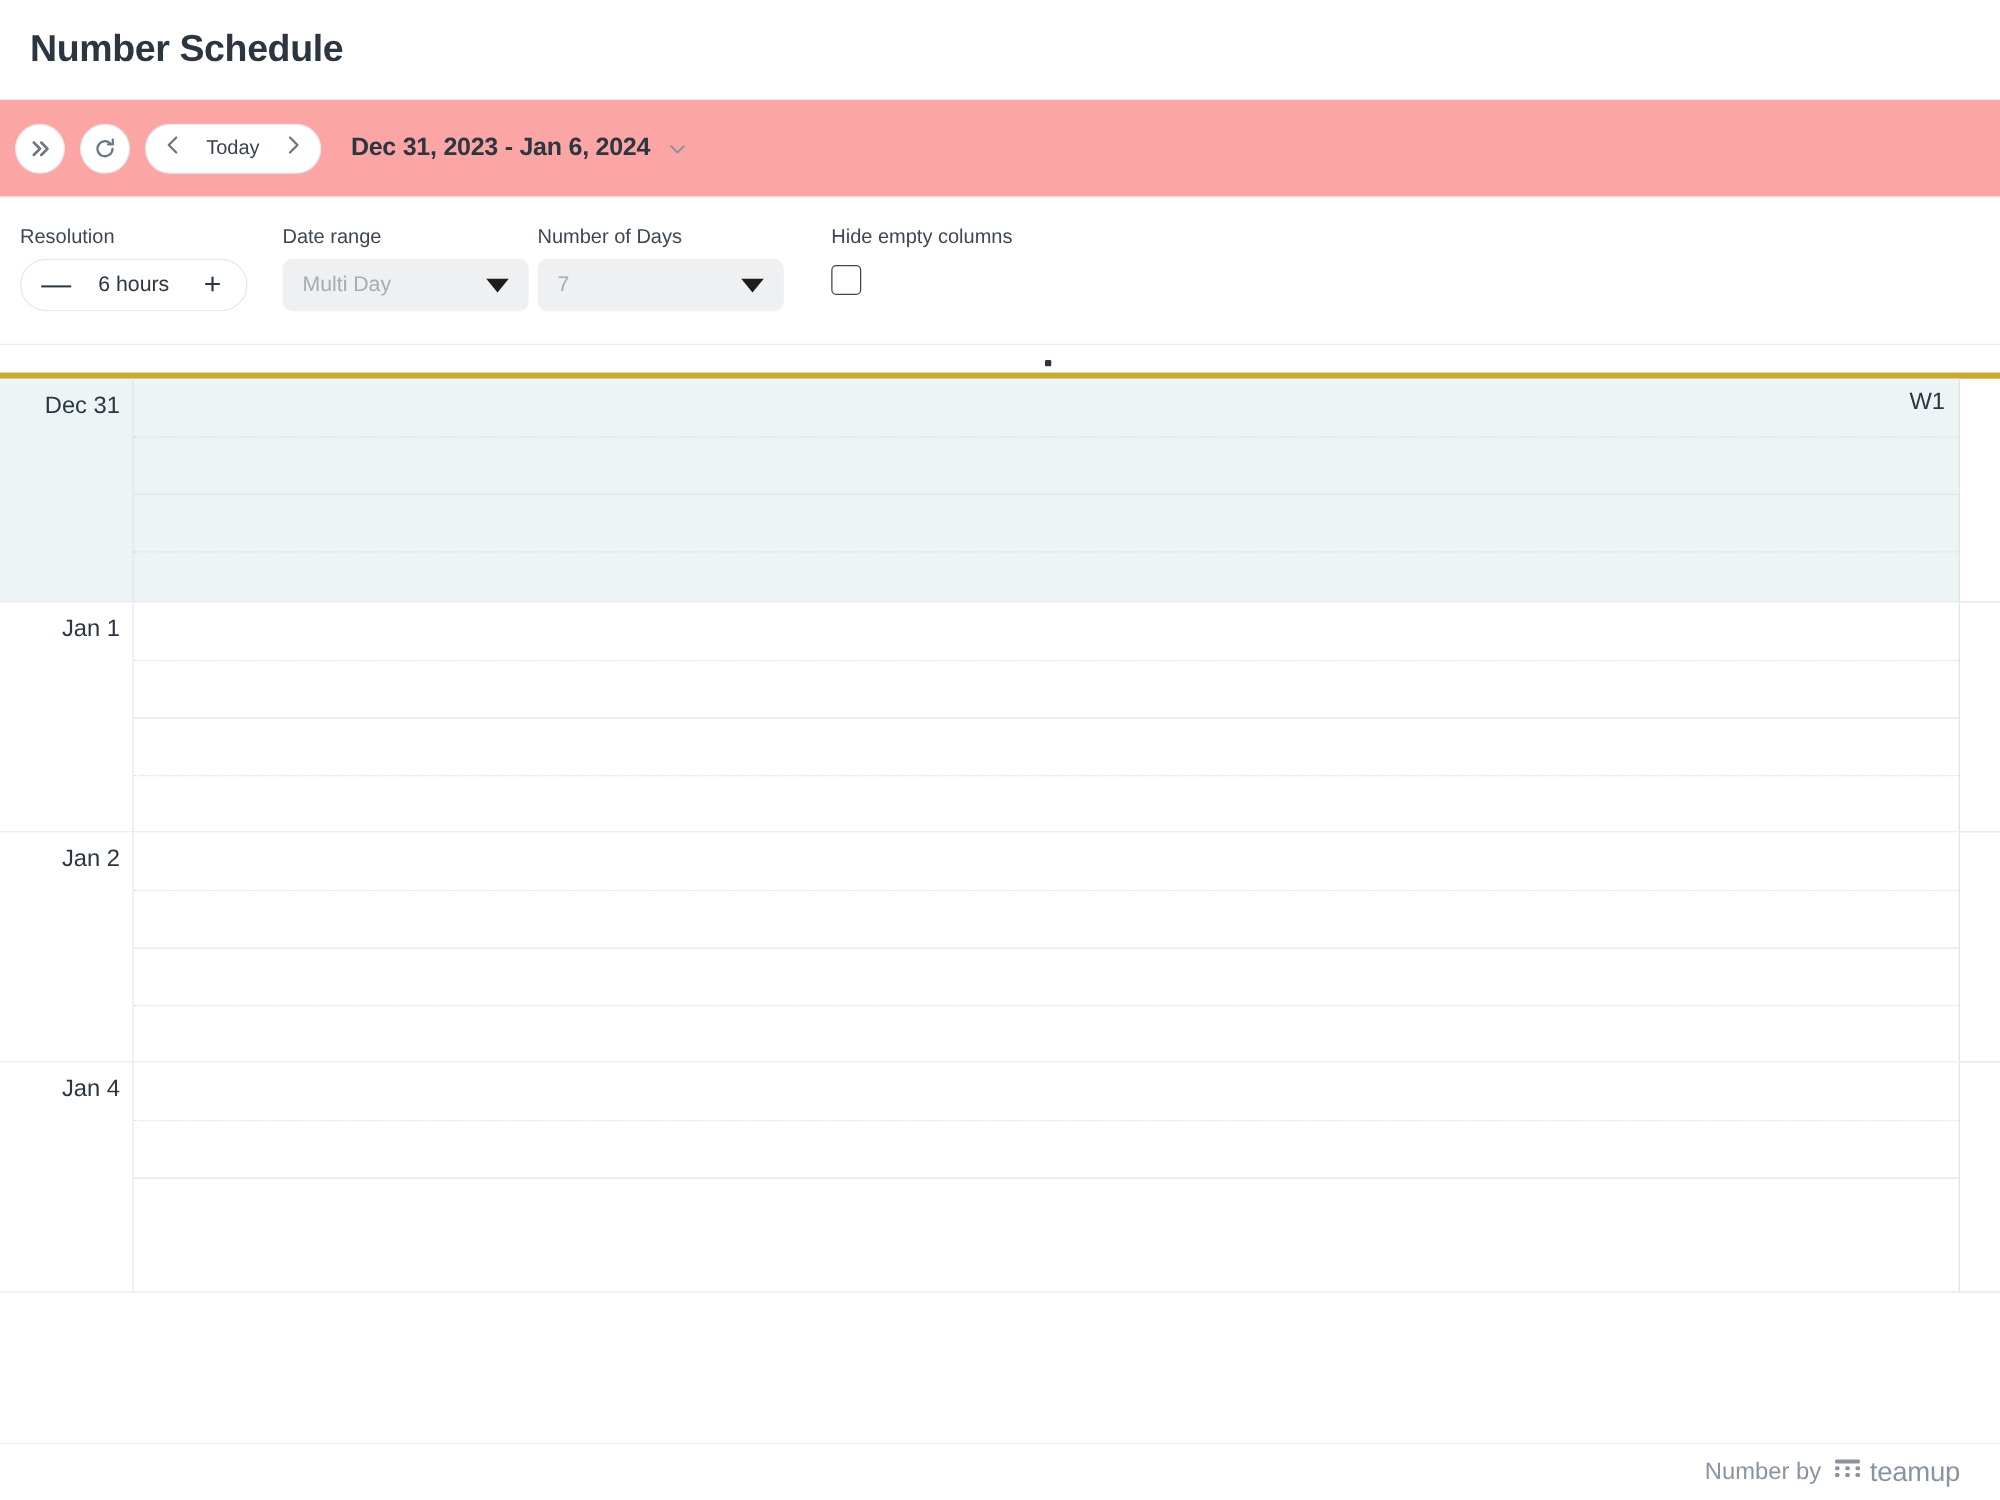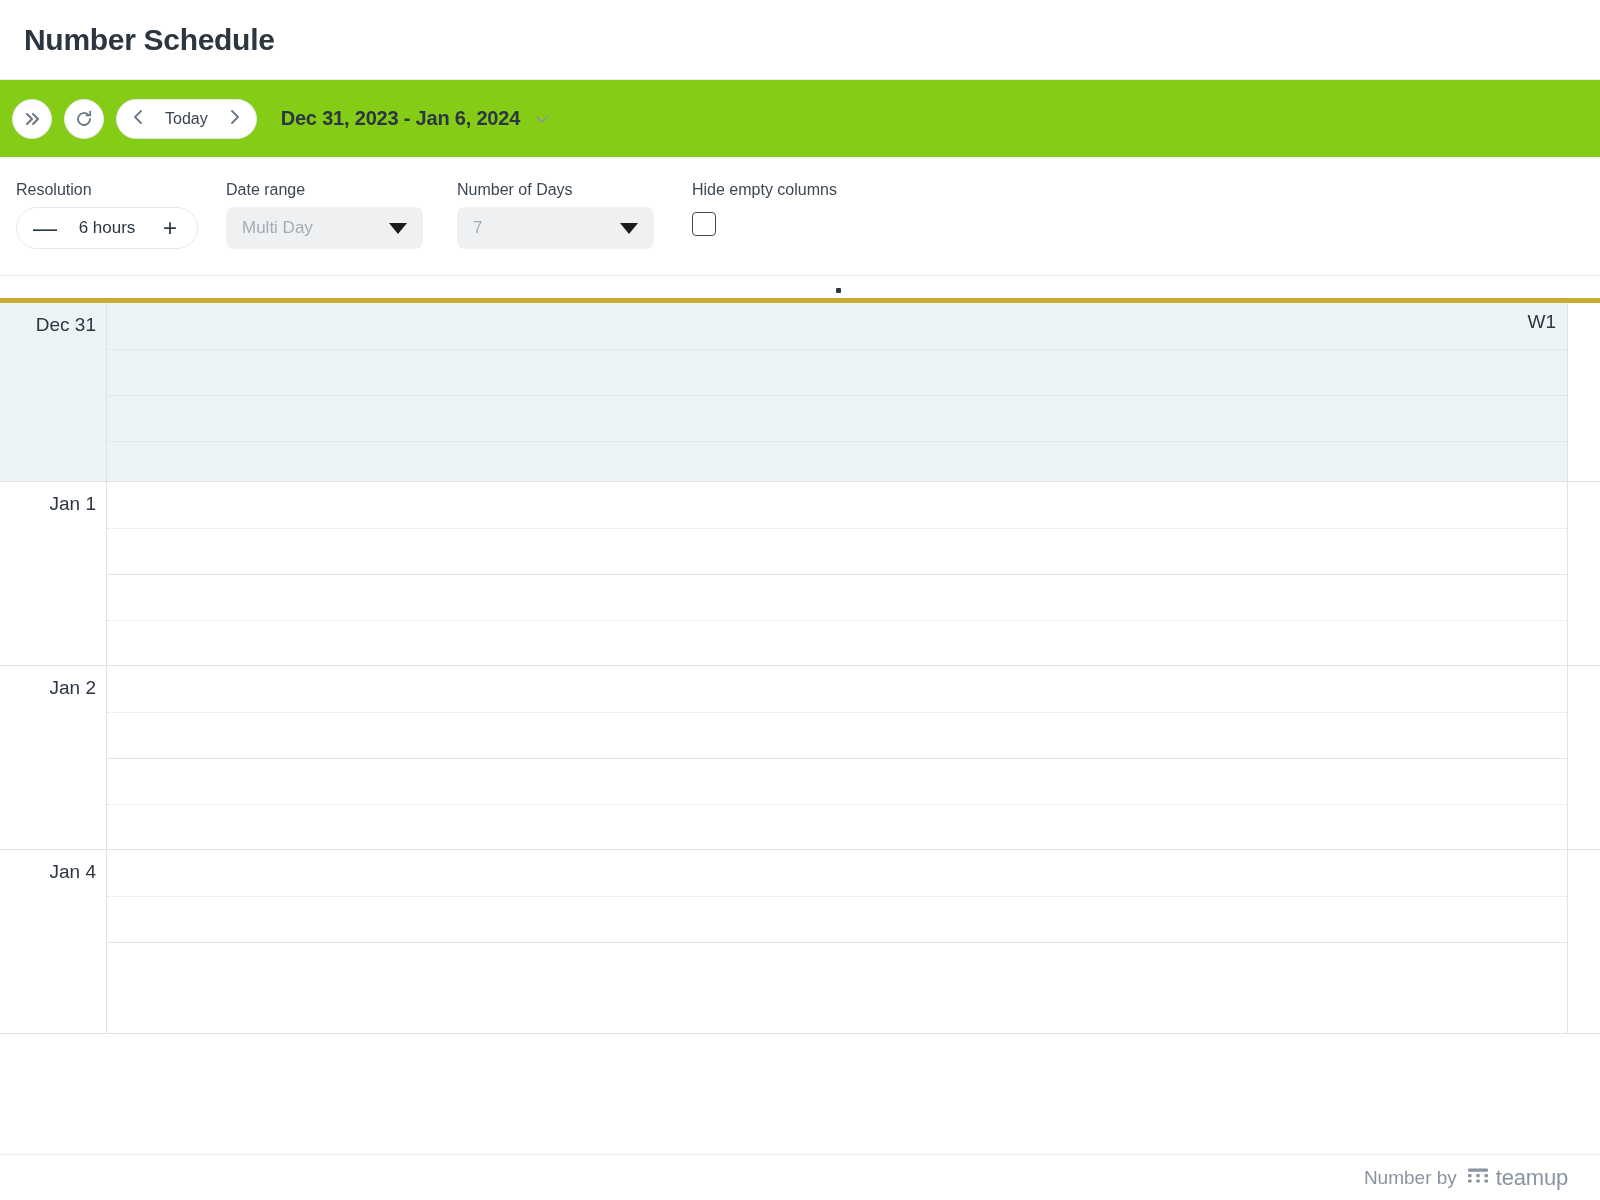--- a/index.html
+++ b/index.html
@@ -46,21 +46,21 @@
 
   
   .navbar {
     height: 78px;
     flex: 0 0 78px;
     display: flex;
     align-items: center;
     gap: 12px;
     padding: 0 12px;
     border-bottom: 1px solid #e9ebee;
-    background: #84cc16;
+    background: #fca5a5;
   }
 
   .icon-btn {
     width: 40px;
     height: 40px;
     border-radius: 50%;
     border: 1px solid #e6e8ec;
     background: #ffffff;
     display: flex;
     align-items: center;
@@ -131,21 +131,21 @@
   }
   .ctrl-label {
     font-size: 16px;
     color: #3d4752;
     line-height: 1.2;
     white-space: nowrap;
   }
 
   .g-resolution { margin-left: 16px; }
   .g-daterange  { margin-left: 28px; }
-  .g-numdays    { margin-left: 34px; justify-content: flex-end; }
+  .g-numdays    { margin-left: 7px; justify-content: flex-end; }
   .g-hideempty  { margin-left: 38px; }
 
   .stepper {
     width: 182px;
     height: 42px;
     border: 1px solid #e6e8ec;
     border-radius: 21px;
     background: #ffffff;
     display: flex;
     align-items: center;

